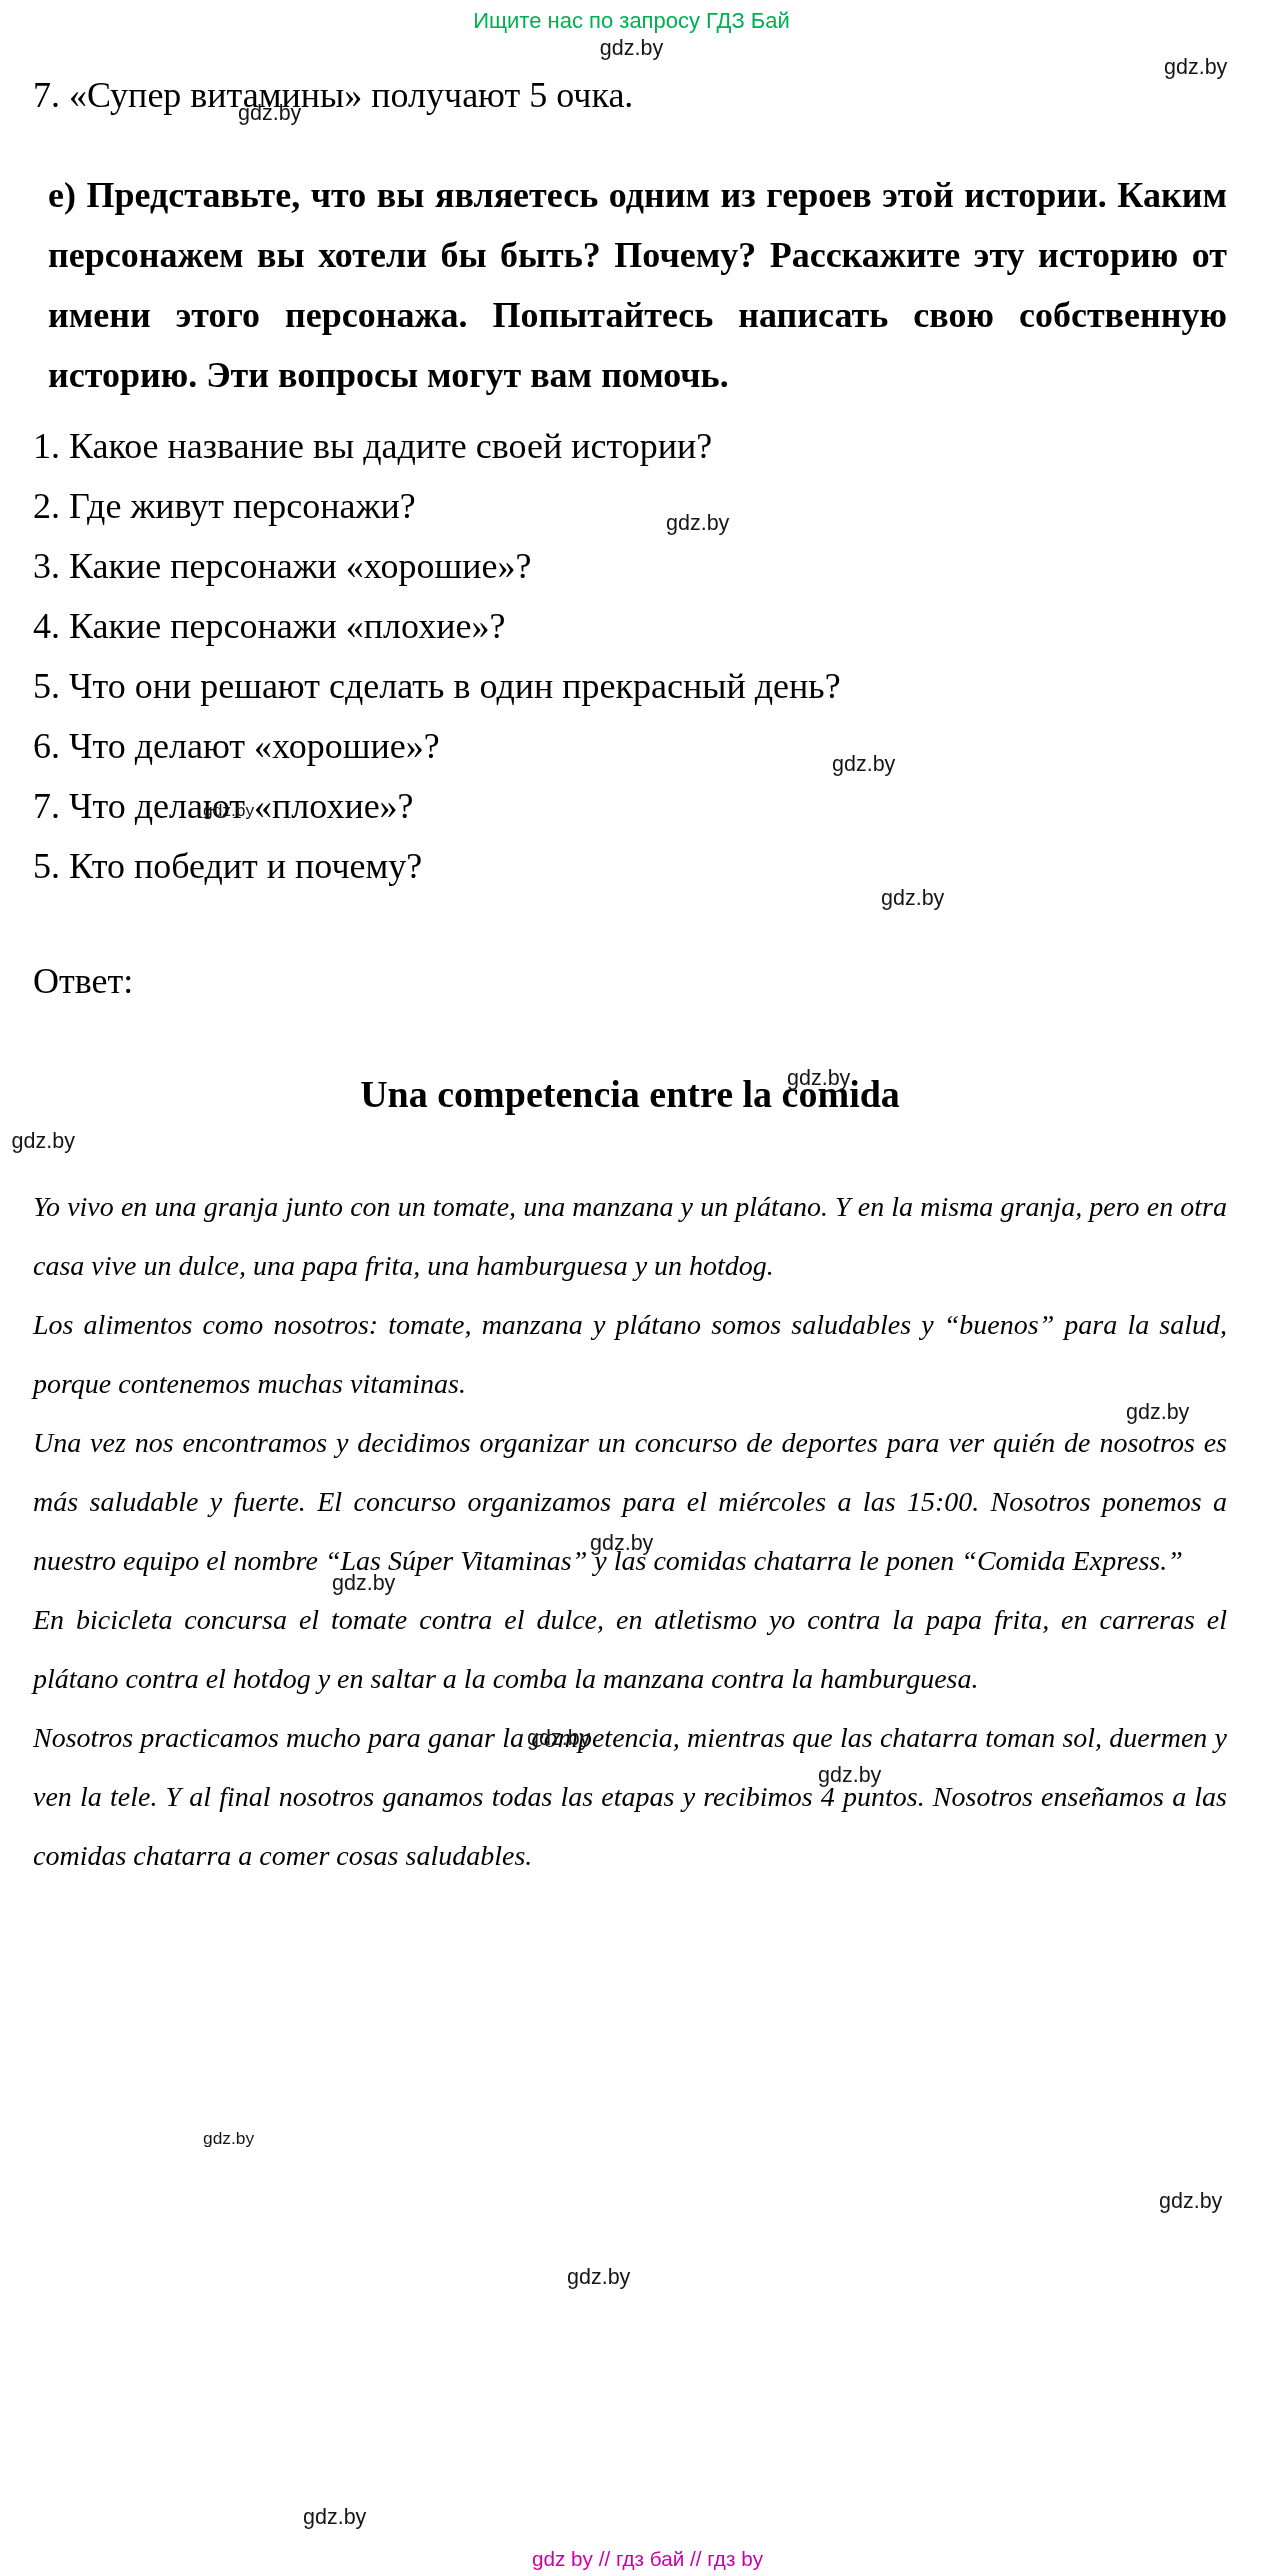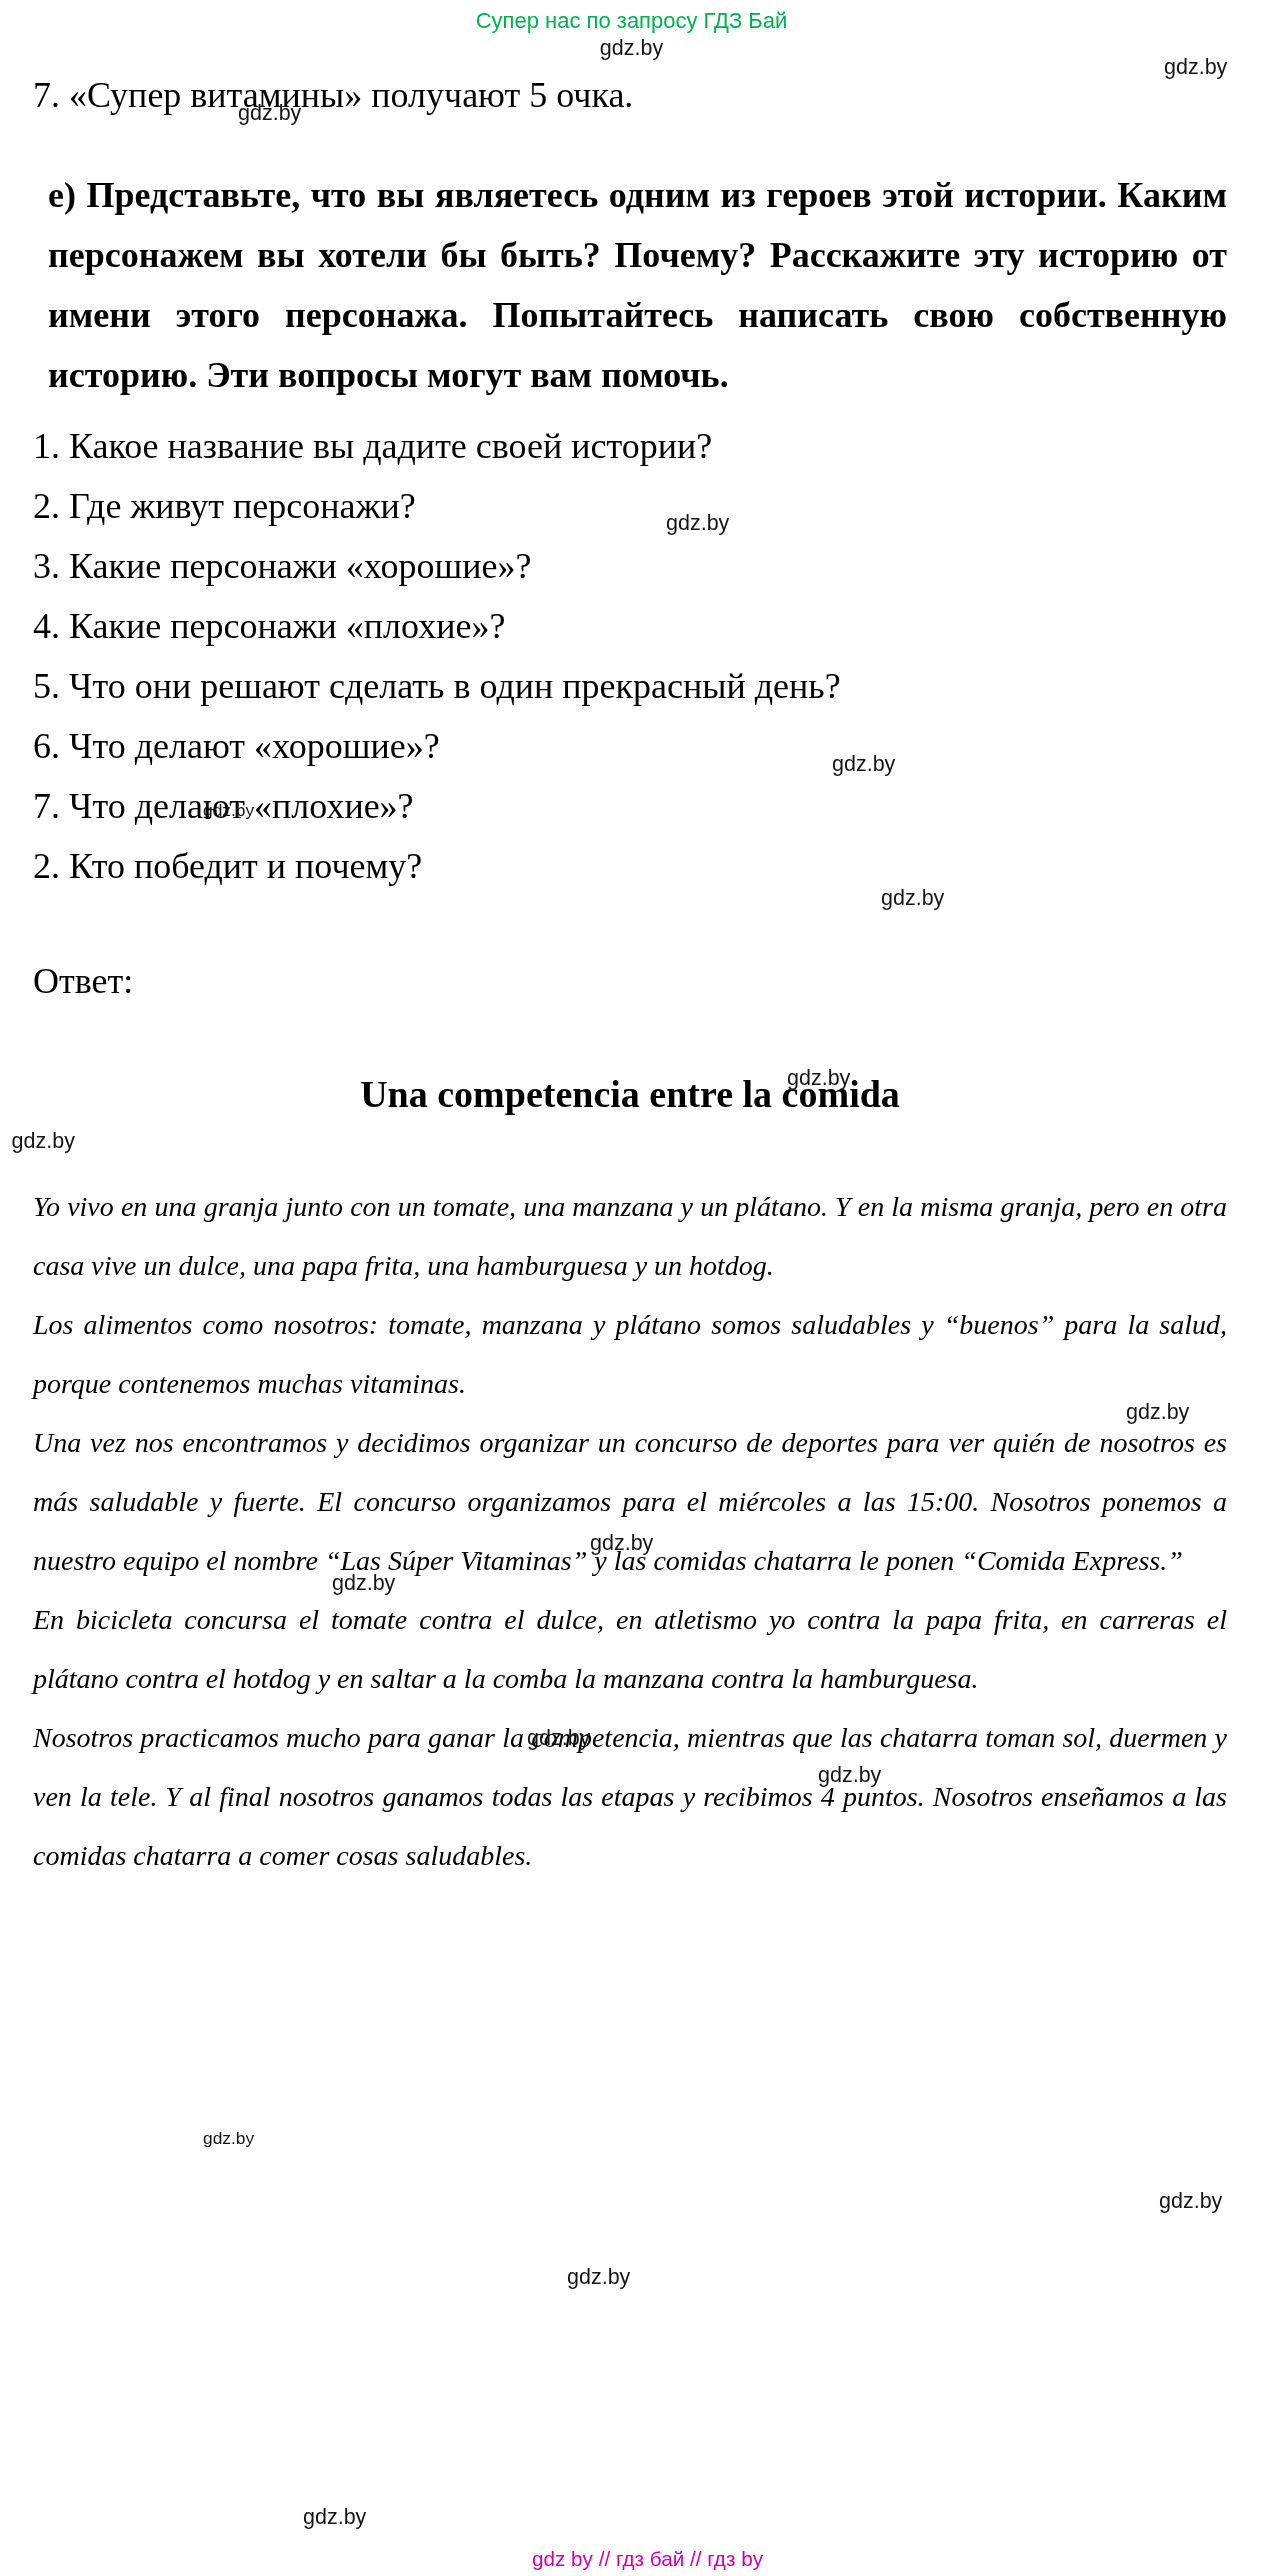--- a/index.html
+++ b/index.html
@@ -78,38 +78,38 @@
     color: var(--magenta, #cc00aa);
     font-family: "Liberation Sans", sans-serif;
     font-size: 20.7px;
   }
 </style>
 </head>
 <body>
 
 <div class="page">
 
-  <div class="promo">Супер нас по запросу ГДЗ Бай</div>
+  <div class="promo">Ищите нас по запросу ГДЗ Бай</div>
   <div class="wm center-line">gdz.by</div>
 
   <div class="content">
 
     <div class="line7">7. «Супер витамины» получают 5 очка.</div>
 
     <p class="bold-prompt">е) Представьте, что вы являетесь одним из героев этой истории. Каким персонажем вы хотели бы быть? Почему? Расскажите эту историю от имени этого персонажа. Попытайтесь написать свою собственную историю. Эти вопросы могут вам помочь.</p>
 
     <div class="questions">
       <div>1. Какое название вы дадите своей истории?</div>
       <div>2. Где живут персонажи?</div>
       <div>3. Какие персонажи «хорошие»?</div>
       <div>4. Какие персонажи «плохие»?</div>
       <div>5. Что они решают сделать в один прекрасный день?</div>
       <div>6. Что делают «хорошие»?</div>
       <div>7. Что делают «плохие»?</div>
-      <div>2. Кто победит и почему?</div>
+      <div>5. Кто победит и почему?</div>
     </div>
 
     <div class="answer-label">Ответ:</div>
 
     <h2 class="title">Una competencia entre la comida</h2>
 
     <div class="answer-text">
       <p>Yo vivo en una granja junto con un tomate, una manzana y un plátano. Y en la misma granja, pero en otra casa vive un dulce, una papa frita, una hamburguesa y un hotdog.</p>
       <p>Los alimentos como nosotros: tomate, manzana y plátano somos saludables y “buenos” para la salud, porque contenemos muchas vitaminas.</p>
       <p>Una vez nos encontramos y decidimos organizar un concurso de deportes para ver quién de nosotros es más saludable y fuerte. El concurso organizamos para el miércoles a las 15:00. Nosotros ponemos a nuestro equipo el nombre “Las Súper Vitaminas” y las comidas chatarra le ponen “Comida Express.”</p>

